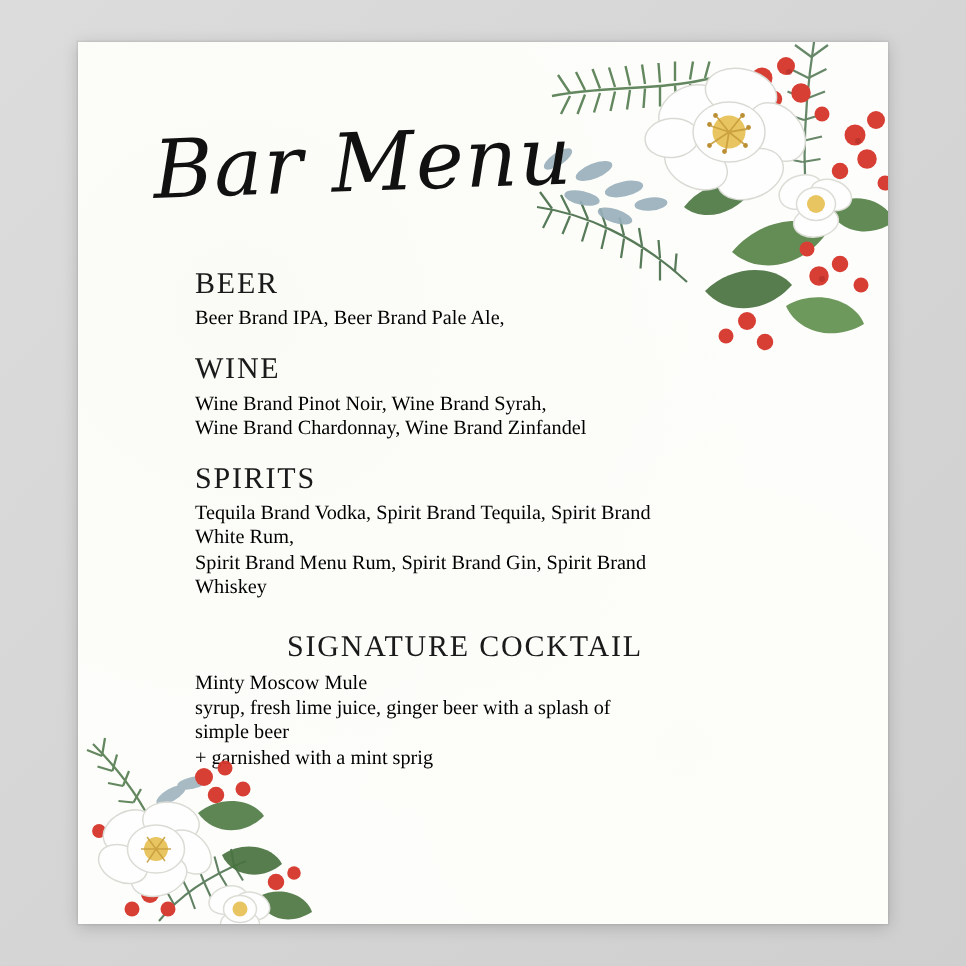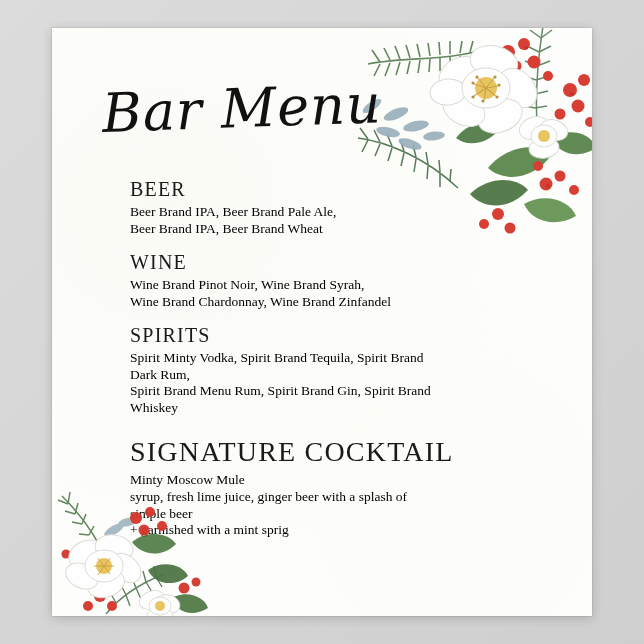--- a/index.html
+++ b/index.html
@@ -76,21 +76,21 @@
     font-weight: 400;
   }
   .section-line {
     font-family: Liberation Serif, serif;
     font-size: 13.5px;
     line-height: 16.5px;
     color: #000000;
     margin: 0;
   }
   .section.spirits { margin-bottom: 20px; }
-  .section.signature .section-head { font-size: 28px; }
+  .section.signature .section-head { font-size: 20px; text-align: center; }
   .section.signature .sig-name {
     font-size: 13.5px;
     line-height: 17px;
     margin: 0 0 1px 0;
   }
 
   
   .floral-tr {
     position: absolute;
     right: -6px;
@@ -224,33 +224,32 @@
 
     <div class="title">
       <span>Bar Menu</span>
     </div>
 
     <div class="menu">
 
       <div class="section">
         <h2 class="section-head">BEER</h2>
         <p class="section-line">Beer Brand IPA, Beer Brand Pale Ale,</p>
-        <p class="section-line">Beer Brand IPA, Beer Brand Wheat</p>
       </div>
 
       <div class="section">
         <h2 class="section-head">WINE</h2>
         <p class="section-line">Wine Brand Pinot Noir, Wine Brand Syrah,</p>
         <p class="section-line">Wine Brand Chardonnay, Wine Brand Zinfandel</p>
       </div>
 
       <div class="section spirits">
         <h2 class="section-head">SPIRITS</h2>
-        <p class="section-line">Spirit Minty Vodka, Spirit Brand Tequila, Spirit Brand</p>
-        <p class="section-line">Dark Rum,</p>
+        <p class="section-line">Tequila Brand Vodka, Spirit Brand Tequila, Spirit Brand</p>
+        <p class="section-line">White Rum,</p>
         <p class="section-line">Spirit Brand Menu Rum, Spirit Brand Gin, Spirit Brand</p>
         <p class="section-line">Whiskey</p>
       </div>
 
       <div class="section signature">
         <h2 class="section-head">SIGNATURE COCKTAIL</h2>
         <p class="section-line sig-name">Minty Moscow Mule</p>
         <p class="section-line">syrup, fresh lime juice, ginger beer with a splash of</p>
         <p class="section-line">simple beer</p>
         <p class="section-line">+ garnished with a mint sprig</p>

